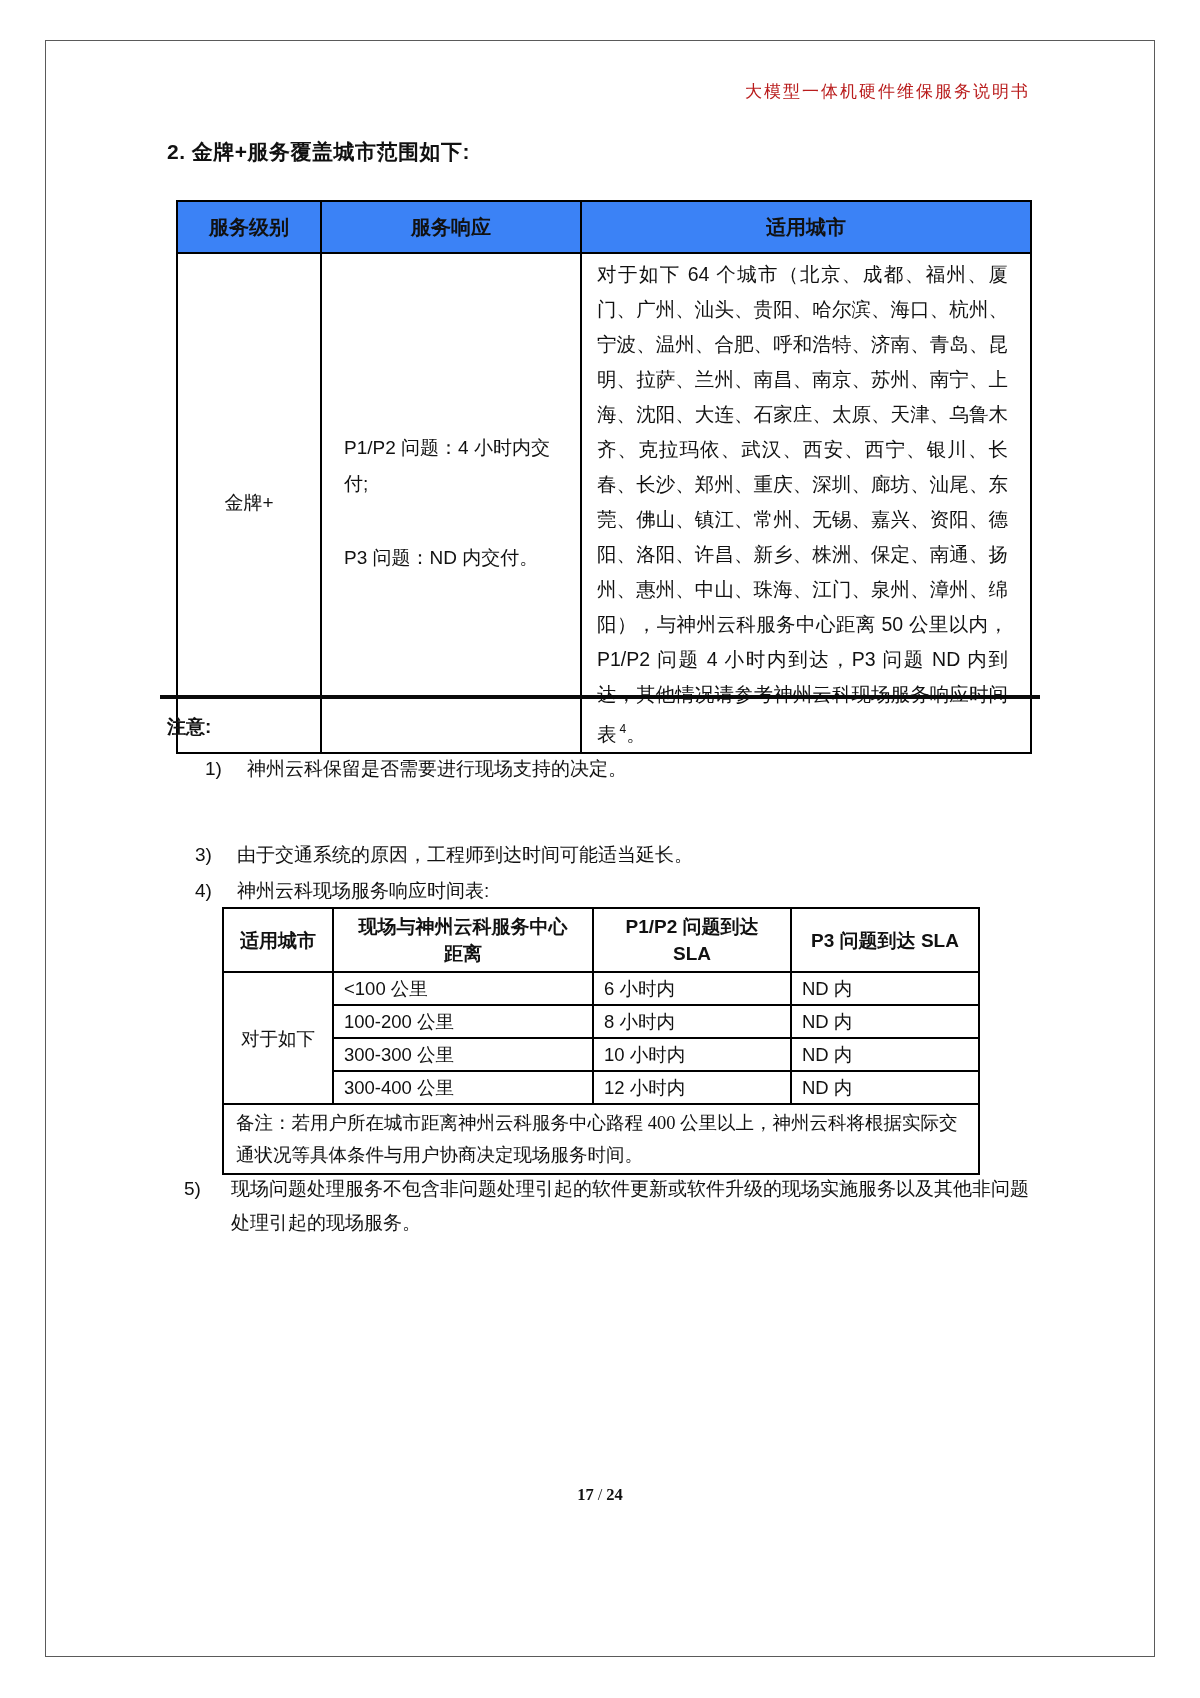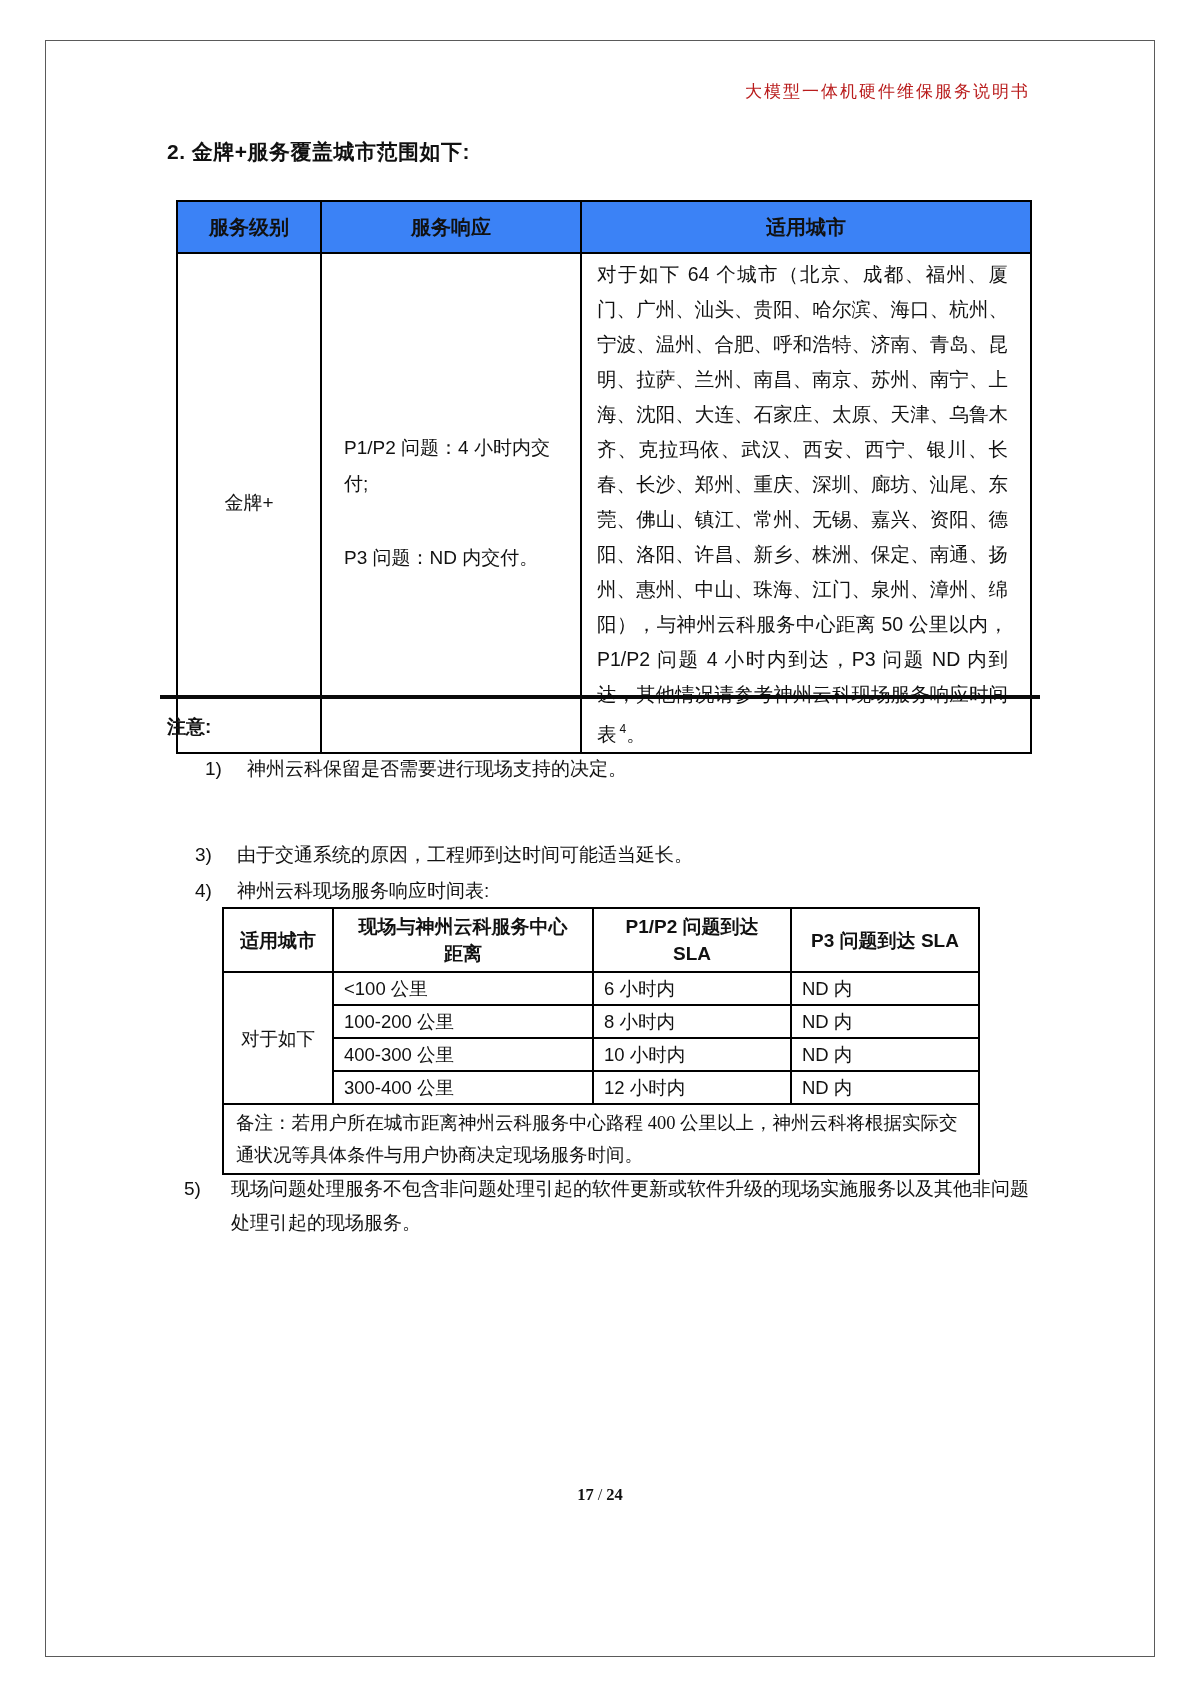--- a/index.html
+++ b/index.html
@@ -163,21 +163,21 @@
       <td class="cell-left">&lt;100 公里</td>
       <td class="cell-left">6 小时内</td>
       <td class="cell-left">ND 内</td>
     </tr>
     <tr>
       <td class="cell-left">100-200 公里</td>
       <td class="cell-left">8 小时内</td>
       <td class="cell-left">ND 内</td>
     </tr>
     <tr>
-      <td class="cell-left">400-300 公里</td>
+      <td class="cell-left">300-300 公里</td>
       <td class="cell-left">10 小时内</td>
       <td class="cell-left">ND 内</td>
     </tr>
     <tr>
       <td class="cell-left">300-400 公里</td>
       <td class="cell-left">12 小时内</td>
       <td class="cell-left">ND 内</td>
     </tr>
     <tr>
       <td class="cell-remark" colspan="4">备注：若用户所在城市距离神州云科服务中心路程 400 公里以上，神州云科将根据实际交通状况等具体条件与用户协商决定现场服务时间。</td>

